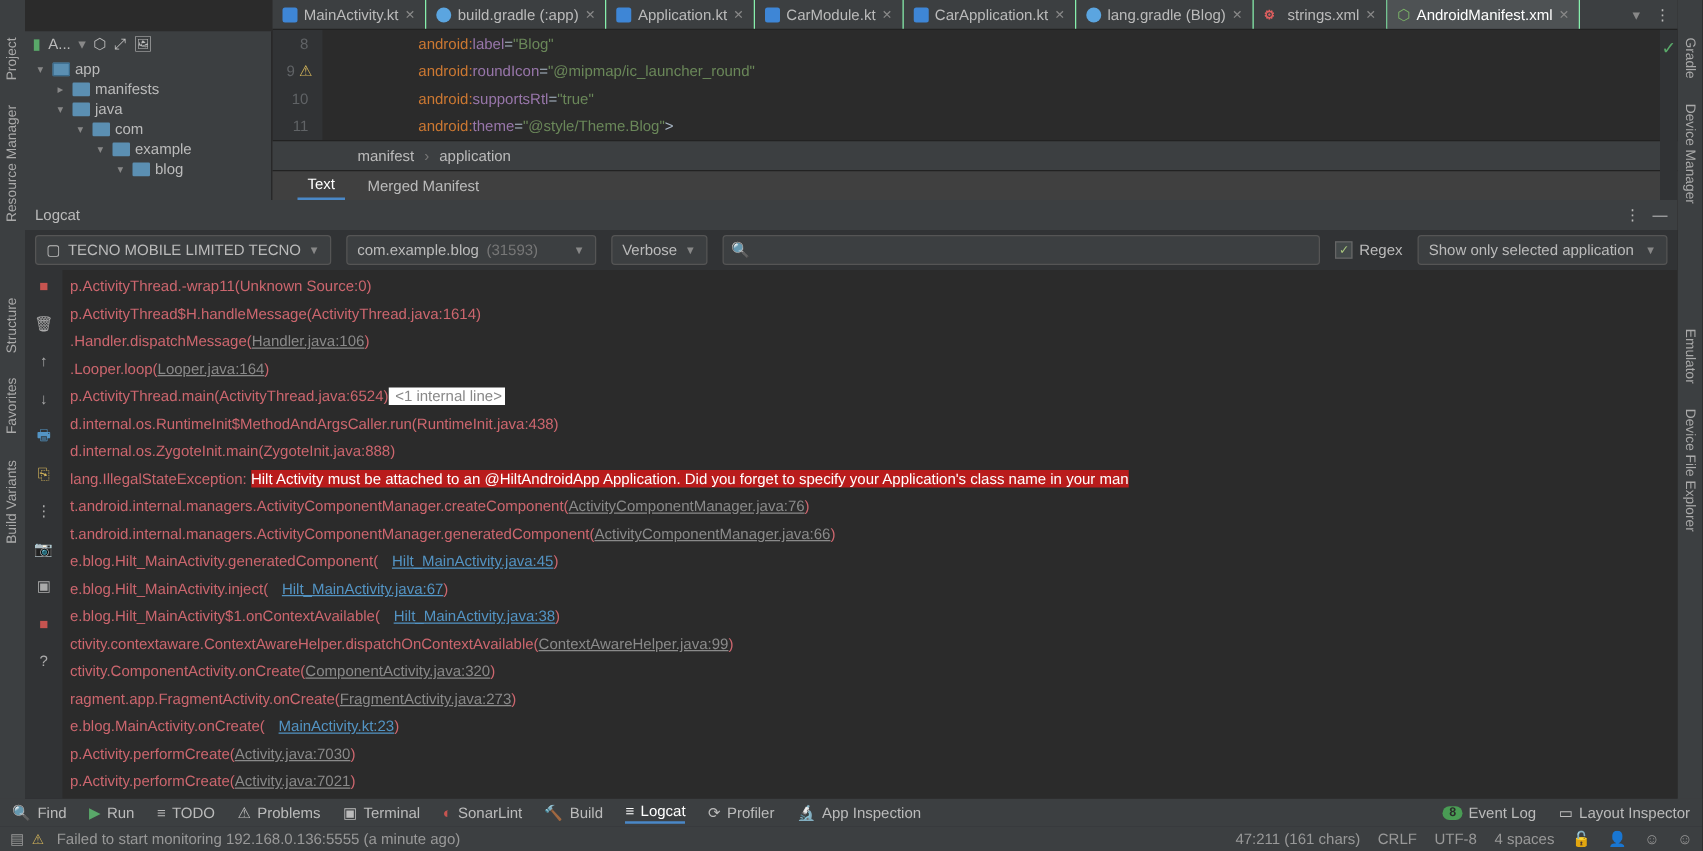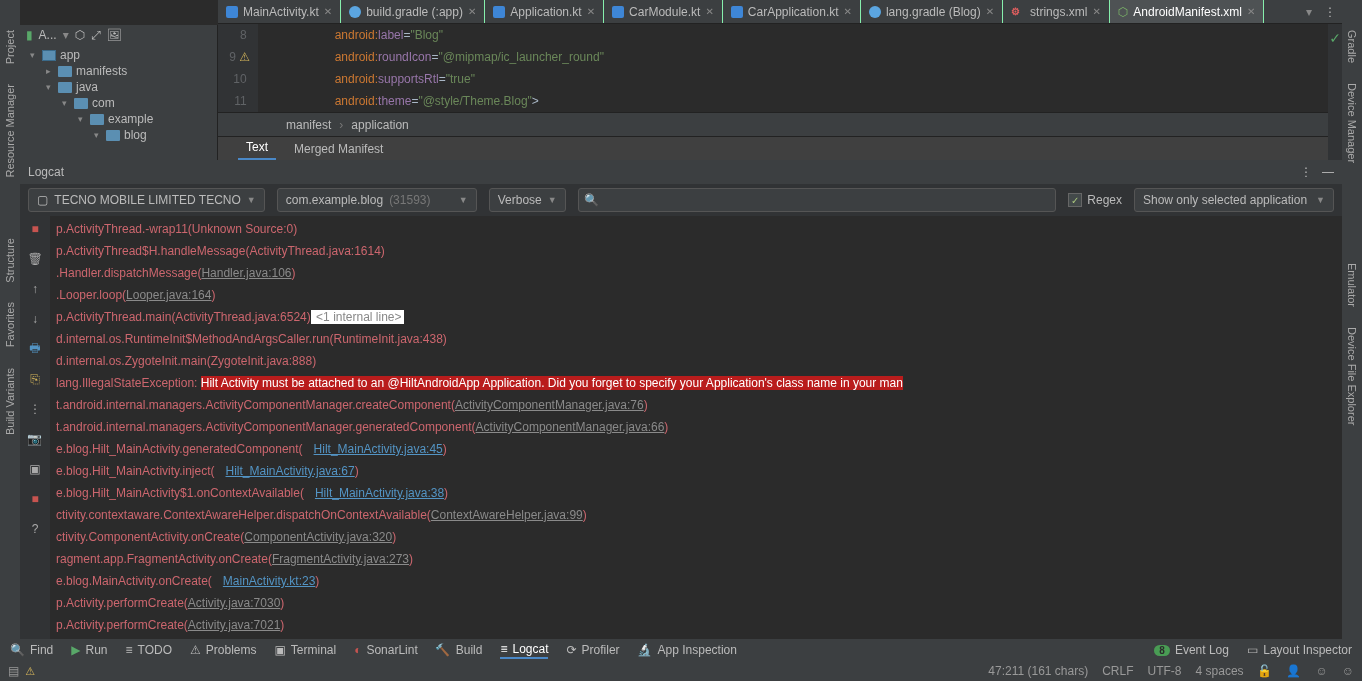--- a/index.html
+++ b/index.html
@@ -302,20 +302,21 @@
     <div class="bt-item">
      <span>▭</span>
      <span>Layout Inspector</span>
    </div>
   </div>
 
 <div class="status-bar">
   <span style="display:flex;align-items:center;gap:6px;">
     <span>▤</span>
     <span class="warn-ic"></span>
+    <span>Failed to start monitoring 192.168.0.136:5555 (a minute ago)</span>
   </span>
   <span class="status-right">
     <span>47:211 (161 chars)</span>
     <span>CRLF</span>
     <span>UTF-8</span>
     <span>4 spaces</span>
     <span>🔓</span>
     <span>👤</span>
     <span>☺</span>
     <span>☺</span>

